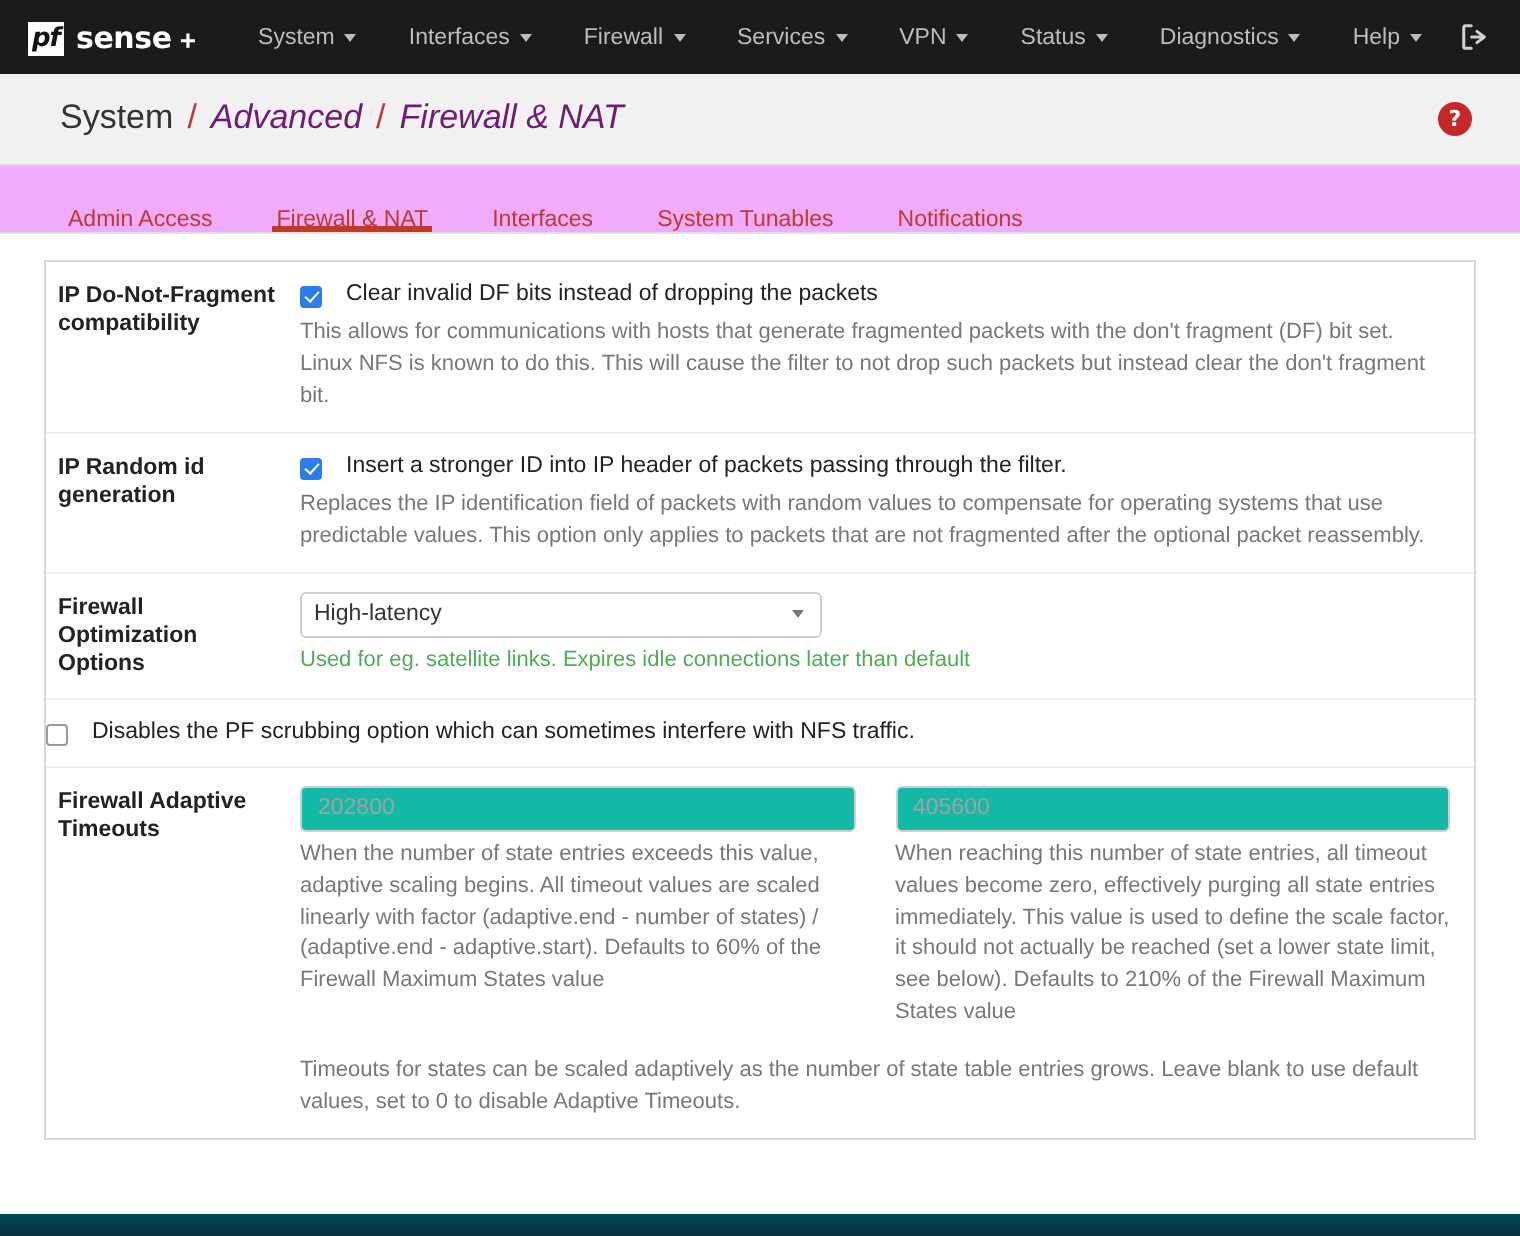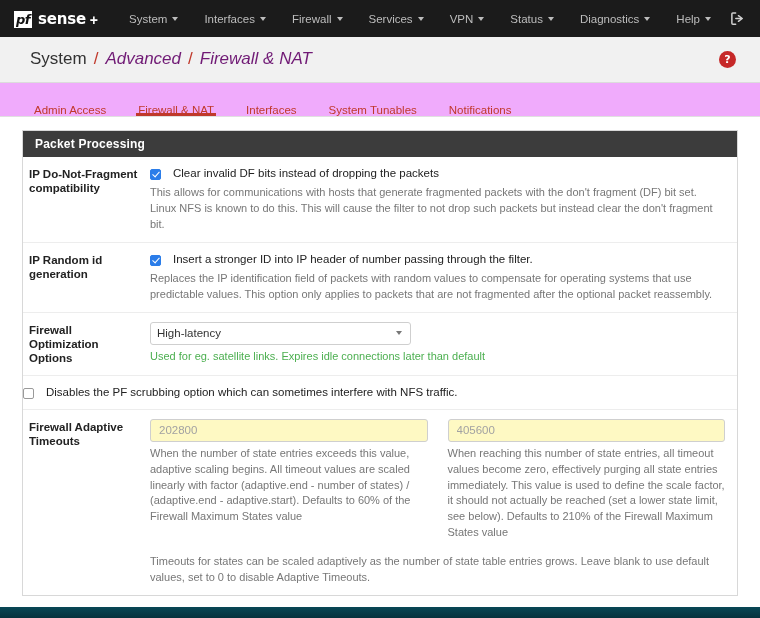--- a/index.html
+++ b/index.html
@@ -134,21 +134,21 @@
   input[type=checkbox]:checked::after {
     content: ""; position: absolute; left: 3px; top: 0px; width: 3px; height: 6px;
     border: solid #fff; border-width: 0 1.6px 1.6px 0; transform: rotate(42deg);
   }
   .help-text {
     font-size: 11px; color: #777777; line-height: 1.45; margin-top: 4px;
   }
   .help-text.green { color: #4caf50; }
   .text-input {
     width: 285px; height: 23px; border: 1px solid #cfcfcf; border-radius: 3px;
-    padding: 2px 8px; font-size: 11.5px; color: #333; background: #fef9c3;
+    padding: 2px 8px; font-size: 11.5px; color: #333; background: #14b8a6;
     font-family: "Liberation Sans", sans-serif; outline: none;
   }
   .text-input::placeholder { color: #a2a2a2; }
   select.select-input {
     width: 261px; height: 23px; border: 1px solid #cfcfcf; border-radius: 3px;
     padding: 1px 6px; font-size: 11.5px; color: #333; background: #fff;
     font-family: "Liberation Sans", sans-serif; outline: none;
     appearance: none; -webkit-appearance: none;
   }
   .select-wrap { position: relative; display: inline-block; }
@@ -245,40 +245,39 @@
     </div>
     <div class="tab">
       <span>System Tunables</span>
     </div>
     <div class="tab">
       <span>Notifications</span>
     </div>
   </div>
 
   <div class="panel">
-    <div class="panel-heading">Packet Processing</div>
     <div class="panel-body">
 
       <div class="form-row">
         <div class="form-label">IP Do-Not-Fragment compatibility</div>
         <div class="form-control-area">
           <div class="checkbox-line">
             <input type="checkbox" id="cb-df" checked="" style="">
             <label for="cb-df">Clear invalid DF bits instead of dropping the packets</label>
           </div>
           <div class="help-text">This allows for communications with hosts that generate fragmented packets with the don't fragment (DF) bit set. Linux NFS is known to do this. This will cause the filter to not drop such packets but instead clear the don't fragment bit.</div>
         </div>
       </div>
 
       <div class="form-row">
         <div class="form-label">IP Random id generation</div>
         <div class="form-control-area">
           <div class="checkbox-line">
             <input type="checkbox" id="cb-rid" checked="" style="">
-            <label for="cb-rid">Insert a stronger ID into IP header of number passing through the filter.</label>
+            <label for="cb-rid">Insert a stronger ID into IP header of packets passing through the filter.</label>
           </div>
           <div class="help-text">Replaces the IP identification field of packets with random values to compensate for operating systems that use predictable values. This option only applies to packets that are not fragmented after the optional packet reassembly.</div>
         </div>
       </div>
 
       <div class="form-row">
         <div class="form-label">Firewall Optimization Options</div>
         <div class="form-control-area">
           <div class="select-wrap">
             <select class="select-input" id="sel-opt">

